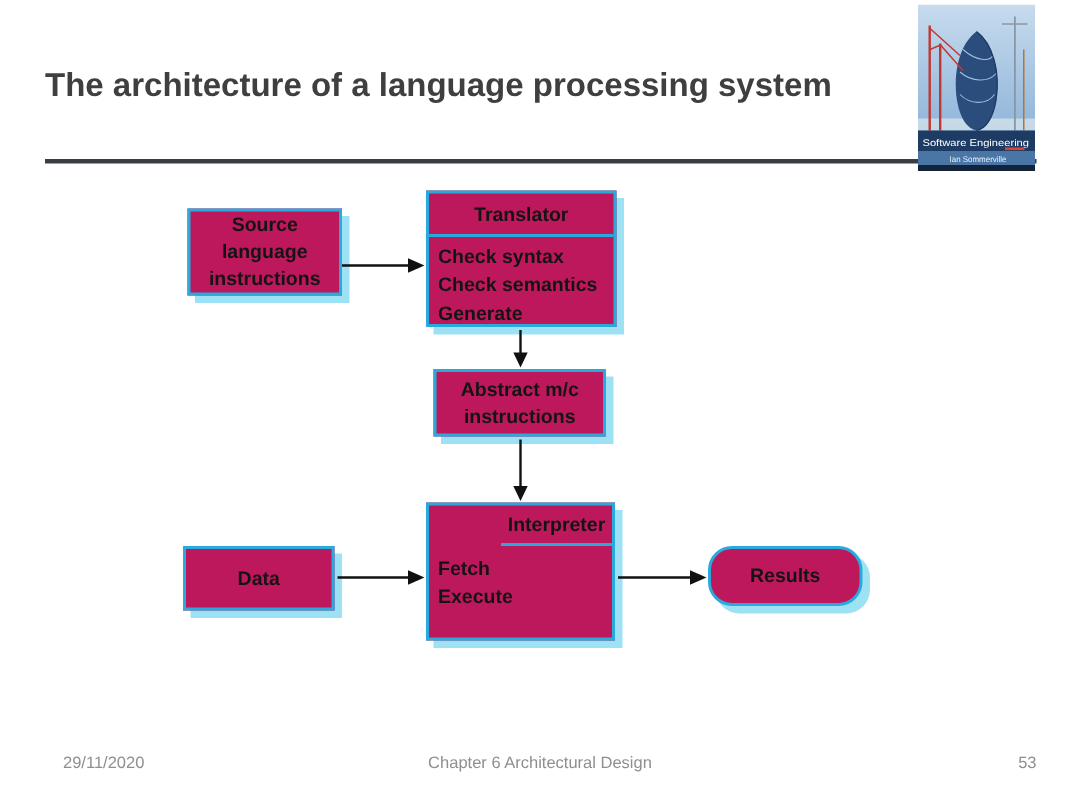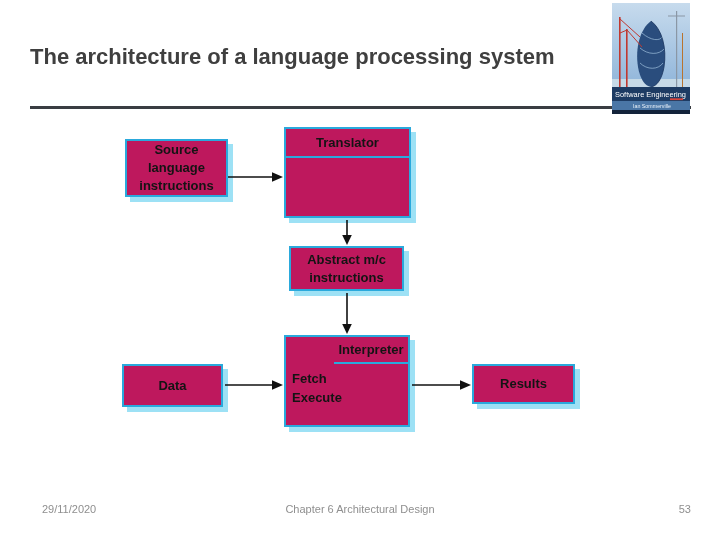--- a/index.html
+++ b/index.html
@@ -49,21 +49,21 @@
     padding:3px 2px 0 6px;line-height:19px;
   }
   .node-source{left:125px;top:139px;width:103px;height:58px;}
   .node-translator{left:284px;top:127px;width:127px;height:91px;}
   .node-translator .node-header{height:29px;}
   .node-abstract{left:289px;top:246px;width:115px;height:45px;}
   .node-interpreter{left:284px;top:335px;width:126px;height:92px;}
   .node-interpreter .node-header{height:27px;margin-left:48px;}
   .node-interpreter .node-body{padding-top:5px;}
   .node-data{left:122px;top:364px;width:101px;height:43px;}
-  .node-results{left:472px;top:364px;width:103px;height:40px;}
+  .node-results{left:472px;top:364px;width:103px;height:40px;border-radius:16px;}
 
   .arrow-layer{position:absolute;inset:0;pointer-events:none;}
 
   .footer{position:absolute;left:0;right:0;top:503px;height:16px;
     color:#8f8f8f;font-size:11px;}
   .footer-date{position:absolute;left:42px;}
   .footer-center{position:absolute;left:0;right:0;text-align:center;}
   .footer-page{position:absolute;right:29px;}
 </style>
 </head>
@@ -111,20 +111,25 @@
   <div class="diagram">
 
     <div class="node node-center node-source">
       <div>Source</div>
       <div>language</div>
       <div>instructions</div>
     </div>
 
     <div class="node node-translator">
       <div class="node-header">Translator</div>
+      <div class="node-body">
+        <div>Check syntax</div>
+        <div>Check semantics</div>
+        <div>Generate</div>
+      </div>
     </div>
 
     <div class="node node-center node-abstract">
       <div>Abstract m/c</div>
       <div>instructions</div>
     </div>
 
     <div class="node node-interpreter">
       <div class="node-header">Interpreter</div>
       <div class="node-body">

